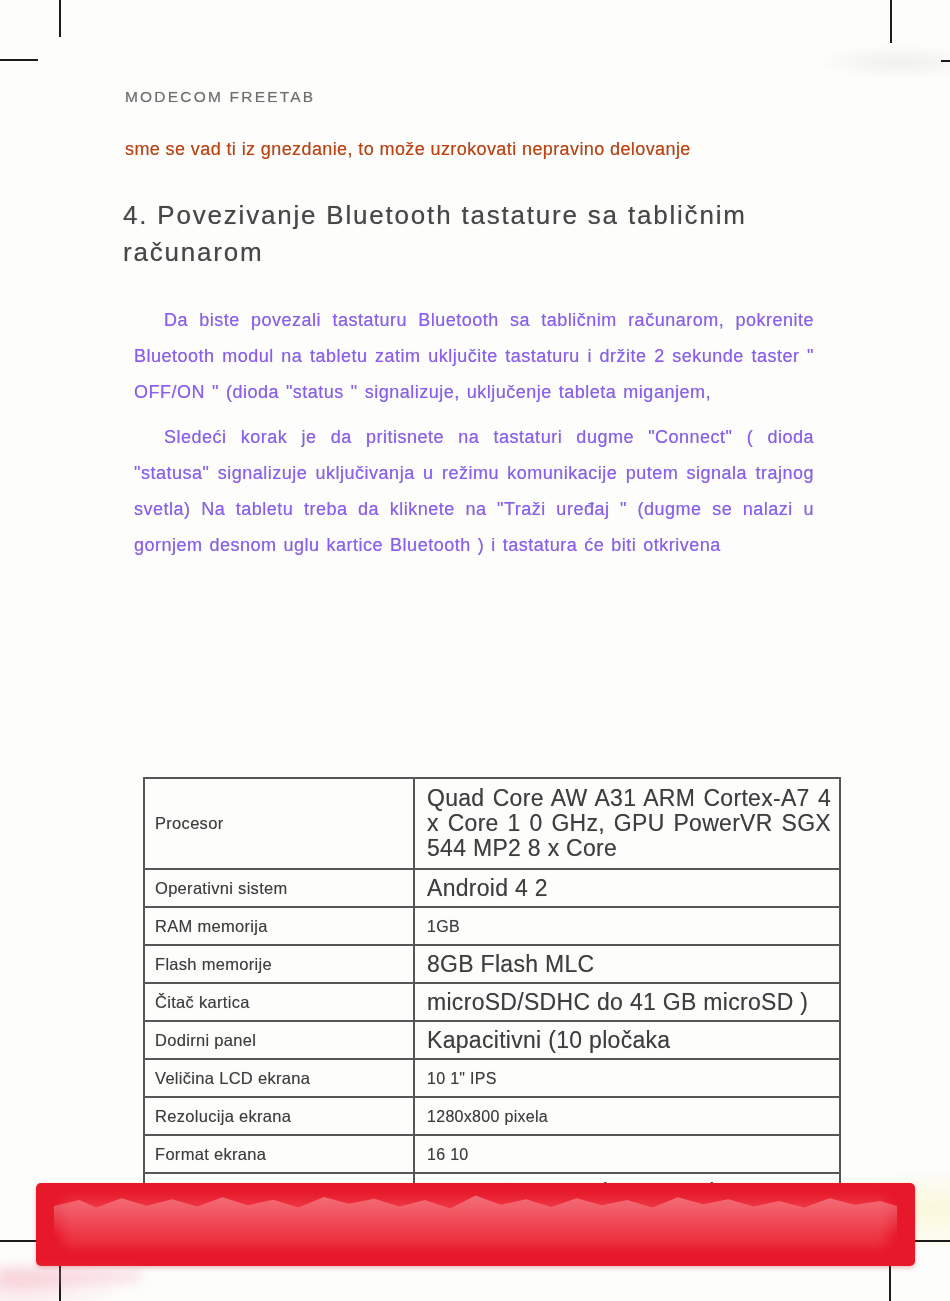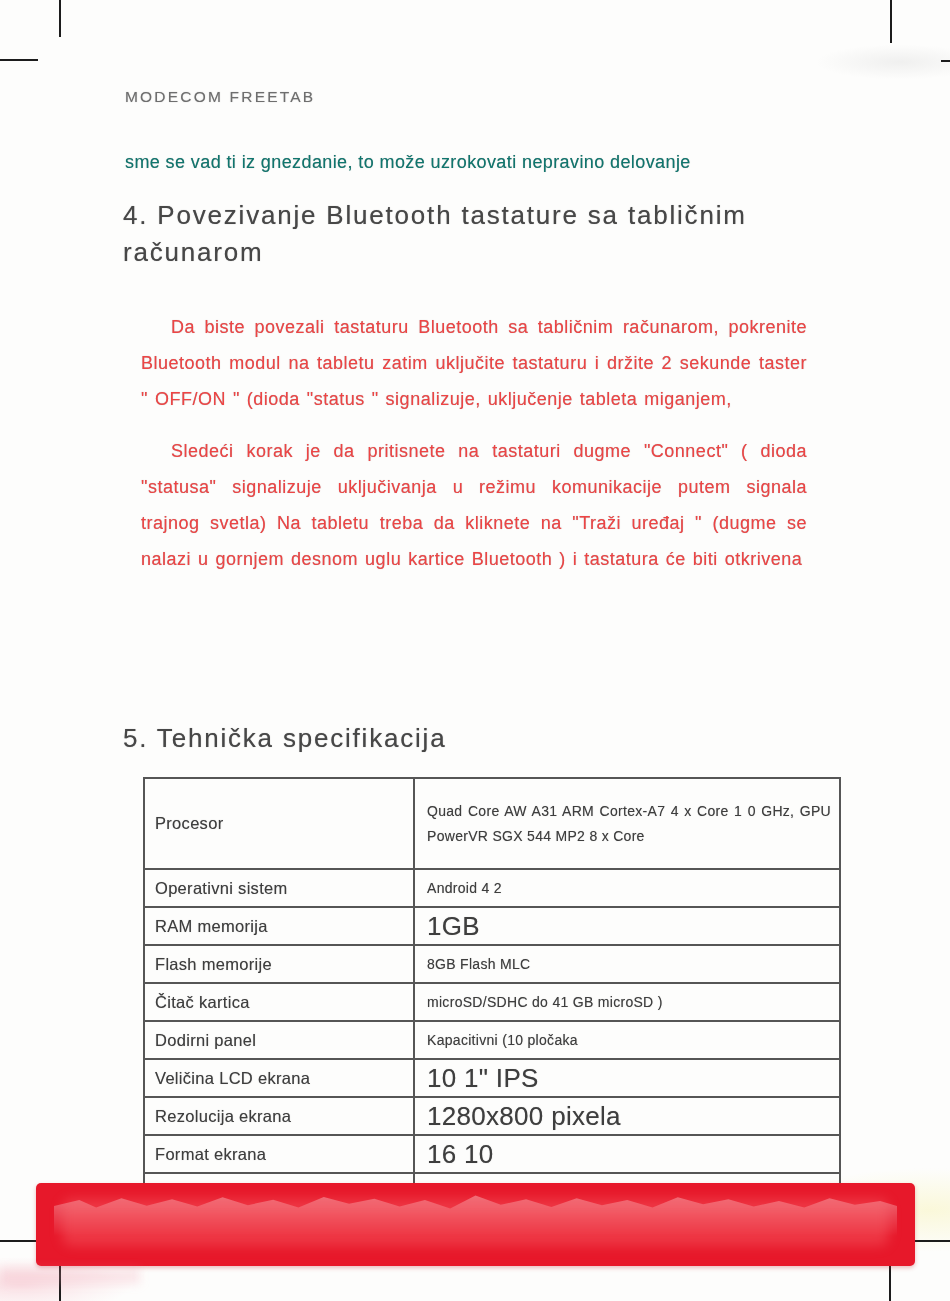--- a/index.html
+++ b/index.html
@@ -25,53 +25,53 @@
   .crop.bl-v{left:59px;top:1257px;width:2px;height:44px;}
   .crop.br-h{left:905px;top:1240px;width:45px;height:2px;}
   .crop.br-v{left:889px;top:1254px;width:2px;height:47px;}
 
   .brand{
     position:absolute;left:125px;top:88px;
     font-size:15.5px;color:#6e6e6e;letter-spacing:2.2px;
     text-shadow:0 0 1px rgba(110,110,110,.5);
   }
   .intro{
-    position:absolute;left:125px;top:152px;width:720px;margin:0;
-    font-size:18px;color:#0f766e;letter-spacing:.4px;
+    position:absolute;left:125px;top:139px;width:720px;margin:0;
+    font-size:18px;color:#c2410c;letter-spacing:.4px;
     text-shadow:0 0 .7px rgba(80,80,80,.55);
   }
   h2{
     margin:0;font-weight:400;color:#474747;
     font-size:26px;letter-spacing:1.8px;line-height:37px;
     text-shadow:0 0 .8px rgba(70,70,70,.6);
   }
   .h4{position:absolute;left:123px;top:197px;width:680px;}
   .h5{position:absolute;left:123px;top:720px;width:680px;}
 
   .paras{position:absolute;left:125px;top:293px;width:698px;max-height:418px;overflow:hidden;}
   .paras p{
-    margin:16px;text-align:justify;text-indent:30px;
+    margin:9px;text-align:justify;text-indent:30px;
     font-size:18px;line-height:36px;letter-spacing:.5px;word-spacing:1.5px;
-    color:#ef4444;text-shadow:0 0 .7px rgba(80,80,80,.5);
+    color:#8b5cf6;text-shadow:0 0 .7px rgba(80,80,80,.5);
   }
 
   table.spec{
     position:absolute;left:125px;top:777px;width:698px;
     border-collapse:collapse;table-layout:fixed;margin-left:18px;
   }
   table.spec td{
     border:2px solid #565656;
     color:#3e3e3e;vertical-align:middle;
     text-shadow:0 0 .7px rgba(70,70,70,.5);
   }
   td.lbl{width:252px;padding:4px 6px 4px 10px;font-size:16.5px;letter-spacing:.3px;}
-  td.val{padding:4px 8px 4px 12px;font-size:14px;letter-spacing:.3px;text-align:justify;line-height:25px;}
+  td.val{padding:4px 8px 4px 12px;font-size:23px;letter-spacing:.3px;text-align:justify;line-height:25px;}
   tr:first-child td{height:81px;}
   tr:not(:first-child) td{height:28px;}
-  tr.em td.val{font-size:26px;}
+  tr.em td.val{font-size:16px;}
 
   .banner{
     position:absolute;left:36px;top:1183px;width:879px;height:83px;
     background:#e7182a;border-radius:5px;overflow:hidden;
     box-shadow:0 2px 4px rgba(190,40,50,.3);
   }
   .banner-light{
     position:absolute;left:18px;right:18px;top:7px;height:46px;
     background:linear-gradient(180deg, rgba(255,255,255,.42), rgba(255,255,255,.18) 55%, rgba(255,255,255,0));
     clip-path:polygon(0% 100%,0% 35%,3% 22%,5% 38%,8% 18%,11% 34%,14% 20%,17% 36%,20% 16%,23% 33%,26% 21%,29% 38%,32% 15%,35% 30%,38% 19%,41% 36%,44% 22%,47% 40%,50% 12%,53% 32%,56% 20%,59% 37%,62% 18%,65% 33%,68% 22%,71% 38%,74% 16%,77% 31%,80% 20%,83% 36%,86% 24%,89% 38%,92% 18%,95% 32%,98% 24%,100% 35%,100% 100%);
@@ -103,21 +103,20 @@
 
   <p class="intro">sme se vad ti iz gnezdanie, to može uzrokovati nepravino delovanje</p>
 
   <h2 class="h4">4. Povezivanje Bluetooth tastature sa tabličnim računarom</h2>
 
   <div class="paras">
       <p>Da biste povezali tastaturu Bluetooth sa tabličnim računarom, pokrenite Bluetooth modul na tabletu  zatim uključite tastaturu i držite 2 sekunde taster " OFF/ON " (dioda "status " signalizuje, uključenje tableta miganjem,</p>
       <p>Sledeći korak je da pritisnete na tastaturi dugme  "Connect" ( dioda "statusa" signalizuje uključivanja u režimu komunikacije putem signala trajnog svetla)  Na tabletu treba da kliknete na "Traži uređaj " (dugme se nalazi u gornjem desnom uglu kartice Bluetooth ) i tastatura će biti otkrivena</p>
     </div>
 
-  <h2 class="h5">5. Tehnička specifikacija</h2>
 
   <table class="spec">
     <tbody>
         <tr>
         <td class="lbl">Procesor</td>
         <td class="val">Quad Core AW A31  ARM Cortex-A7 4 x Core 1 0 GHz, GPU  PowerVR SGX 544 MP2 8 x Core</td>
       </tr>
         <tr>
         <td class="lbl">Operativni sistem</td>
         <td class="val">Android 4 2</td>

